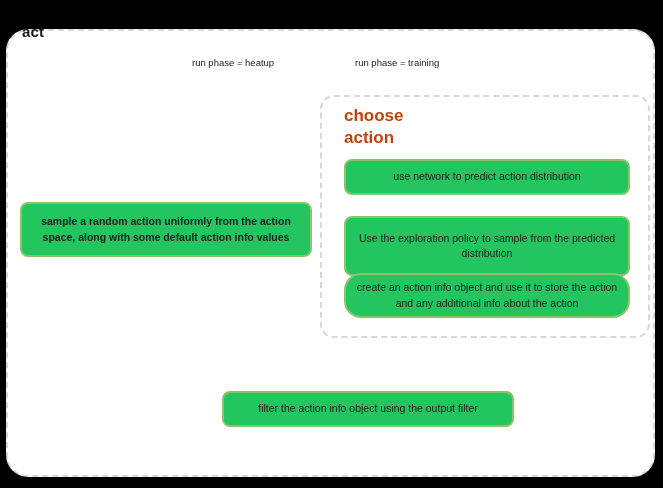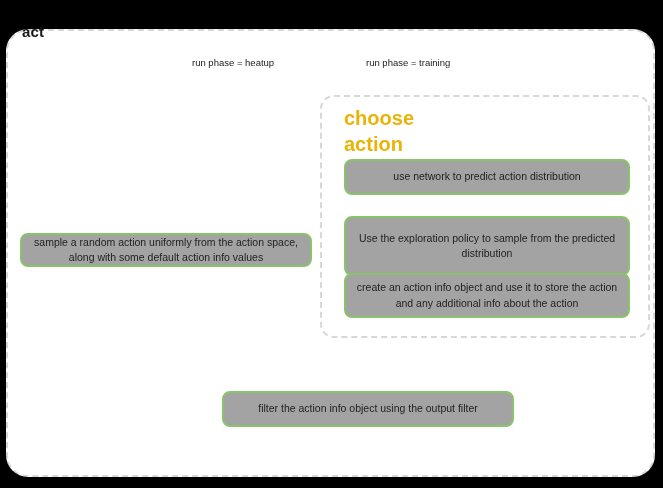--- a/index.html
+++ b/index.html
@@ -59,59 +59,59 @@
     border: 2px dashed #d8d8d8;
     border-radius: 14px;
     box-sizing: border-box;
   }
 
   .inner-title {
     position: absolute;
     left: 344px;
     top: 105px;
     width: 110px;
-    font-size: 20px;
+    font-size: 17px;
     font-weight: bold;
     line-height: 1.32;
-    color: #eab308;
+    color: #c2410c;
   }
 
   
   .node {
     position: absolute;
     box-sizing: border-box;
-    background: #a3a3a3;
+    background: #22c55e;
     border: 2px solid #8ac46a;
     border-radius: 8px;
     display: flex;
     align-items: center;
     justify-content: center;
     text-align: center;
     font-size: 10.5px;
     line-height: 1.45;
     color: #222222;
     padding: 2px 2px;
   }
 
-  .node-sample   { left: 20px;  top: 233px; width: 292px; height: 34px; }
+  .node-sample   { left: 20px;  top: 202px; width: 292px; height: 55px; font-weight: bold; }
   .node-predict  { left: 344px; top: 159px; width: 286px; height: 36px; }
   .node-explore  { left: 344px; top: 216px; width: 286px; height: 60px; }
-  .node-create   { left: 344px; top: 273px; width: 286px; height: 45px; }
+  .node-create   { left: 344px; top: 273px; width: 286px; height: 45px; border-radius: 17px; }
   .node-filter   { left: 187px; top: 391px; width: 292px; height: 36px; margin-left: 35px; }
 
   
   .edge-label {
     position: absolute;
     font-size: 9.5px;
     font-weight: normal;
     color: #1a1a1a;
     white-space: nowrap;
   }
   .label-heatup   { left: 192px; top: 57px; }
-  .label-training { left: 366px; top: 57px; }
+  .label-training { left: 355px; top: 57px; }
 </style>
 </head>
 <body>
 
 <svg id="canvas" viewBox="0 0 663 488" xmlns="http://www.w3.org/2000/svg">
   <defs>
     <marker id="arrowhead" markerWidth="9" markerHeight="9" refX="4.2" refY="4.2" orient="auto" markerUnits="userSpaceOnUse">
       <path d="M0.6,0.8 L7.8,4.2 L0.6,7.6 L2.6,4.2 Z" fill="#000000"></path>
     </marker>
   </defs>

